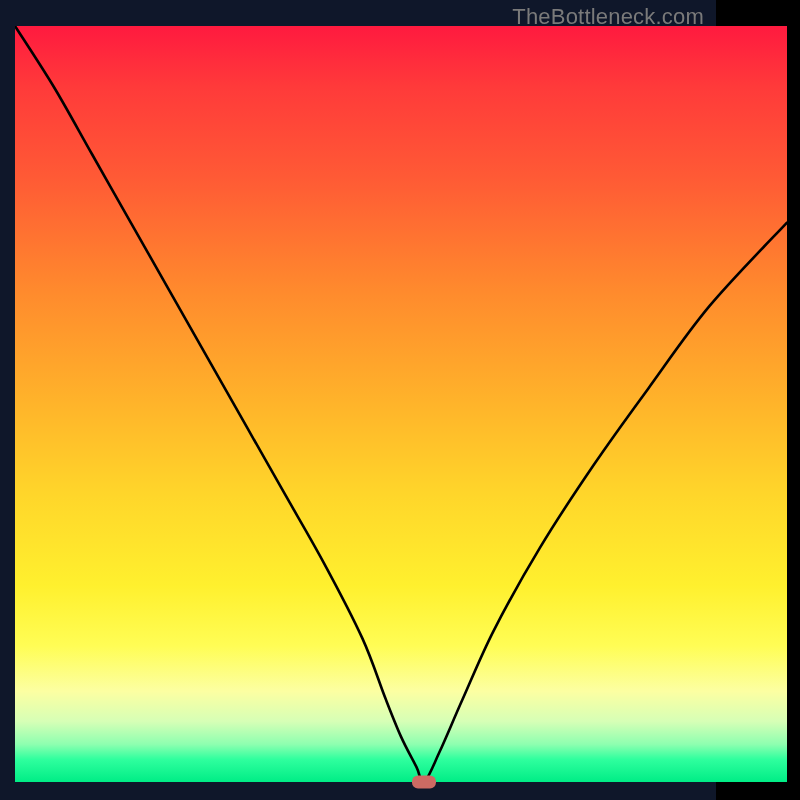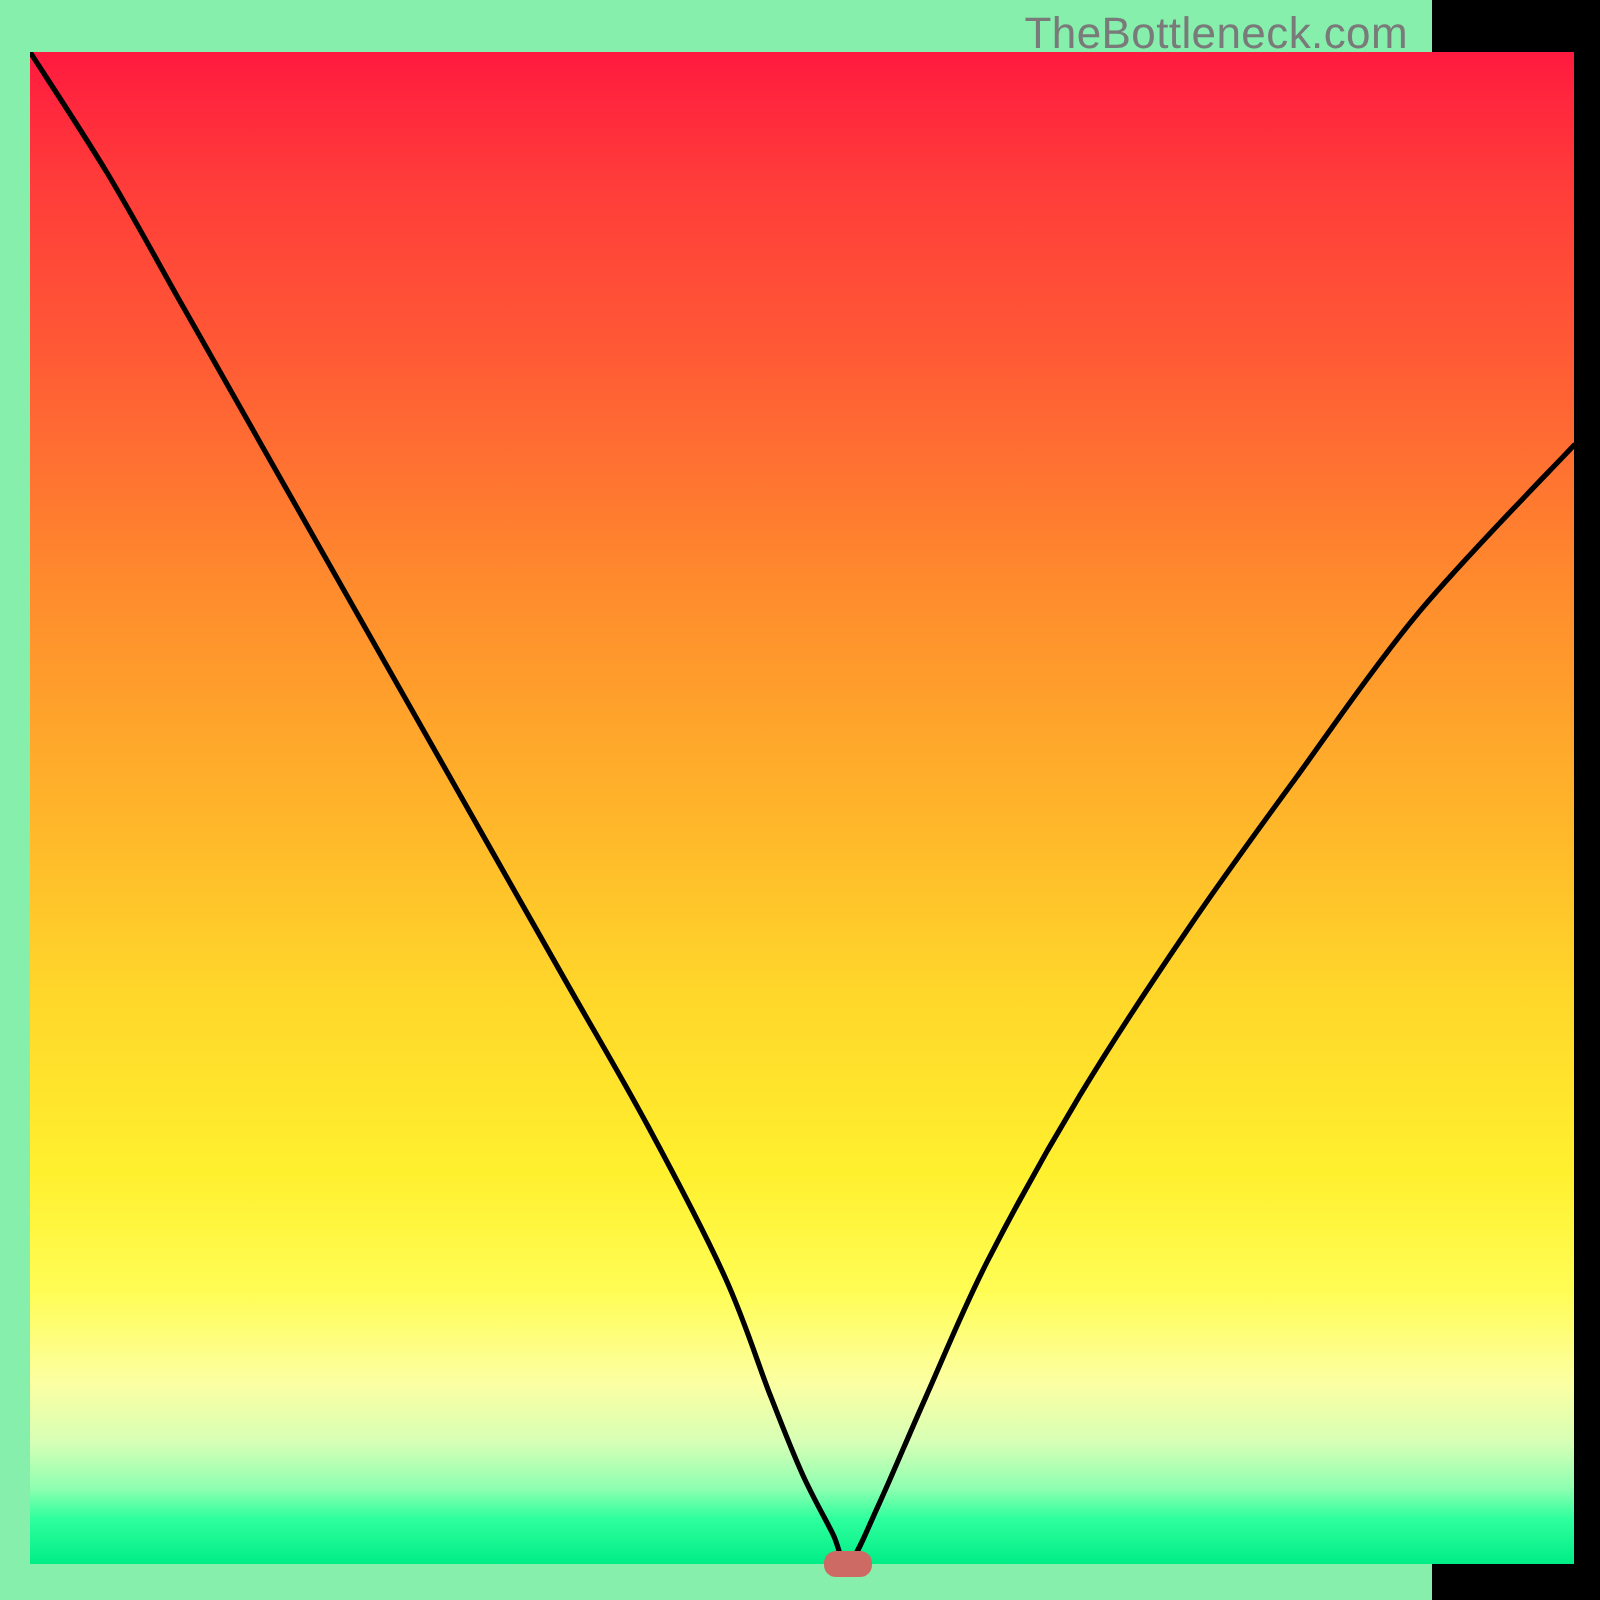--- a/index.html
+++ b/index.html
@@ -8,21 +8,21 @@
     width: 800px;
     height: 800px;
     background: #000;
     font-family: Arial, Helvetica, sans-serif;
     overflow: hidden;
   }
   .frame {
     position: relative;
     width: 716px;
     height: 800px;
-    background: #86efac;
+    background: #0f172a;
   }
   .watermark {
     position: absolute;
     top: 4px;
     right: 12px;
     color: #7a7a7a;
     font-size: 22px;
     font-weight: 500;
     letter-spacing: 0.2px;
     z-index: 5;

